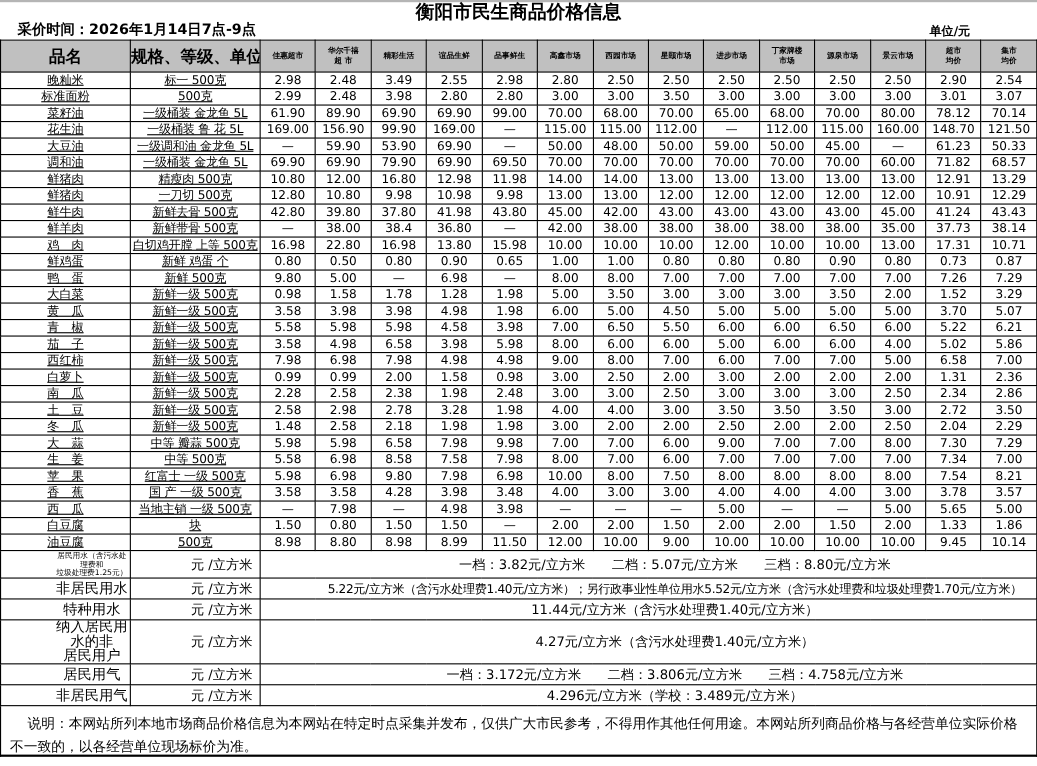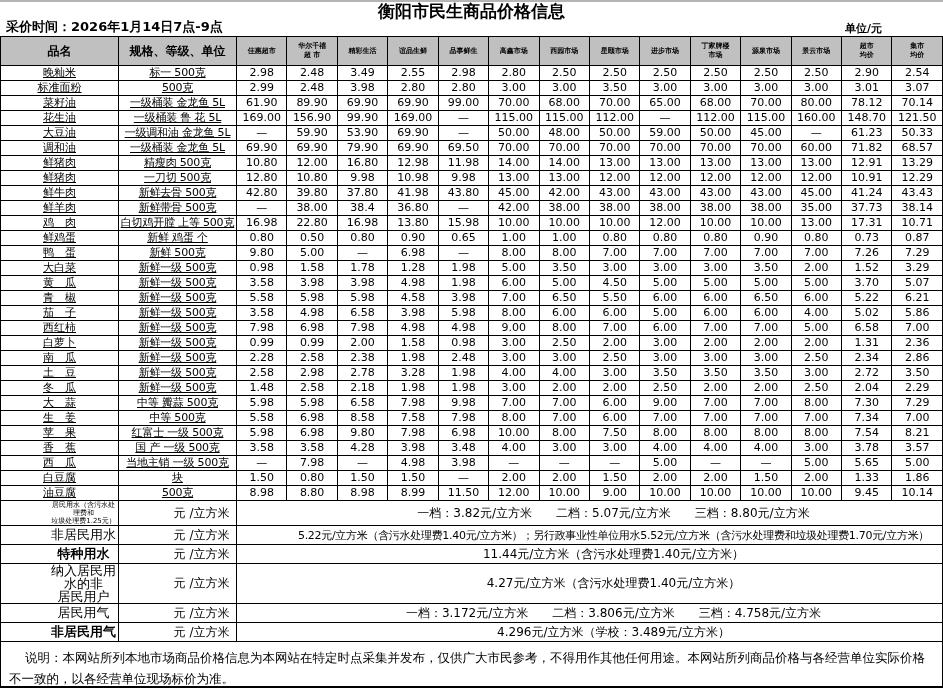--- a/index.html
+++ b/index.html
@@ -9,38 +9,38 @@
     overflow:hidden;
   }
   .page { width:943px; height:696px; border-top:2px solid #b5b5b5; box-sizing:border-box; }
   .title {
     text-align:center; font-weight:bold; font-size:17px; line-height:19px; height:19px;
   }
   .subhead {
     display:flex; justify-content:space-between; align-items:flex-end;
     height:15px; font-weight:bold;
   }
-  .subhead .time { font-size:13px; padding-left:6px; }
+  .subhead .time { font-size:13px; padding-left:16px; }
   .subhead .unit { font-size:11px; padding-right:61px; }
   table { border-collapse:collapse; table-layout:fixed; width:943px; }
   th, td {
     border:1px solid #000; text-align:center; vertical-align:middle;
     padding:0; overflow:hidden; white-space:nowrap;
   }
   thead th { background:#c0c0c0; height:28px; }
-  th.main { font-size:12px; font-weight:bold; }
+  th.main { font-size:15px; font-weight:bold; }
   th.market { font-size:7px; font-weight:bold; line-height:9px; white-space:pre-line; }
   tr.product td { height:14px; font-size:11px; line-height:14px; }
   td.pname, td.spec { text-decoration:underline;text-align:center; }
   td.spec { font-size:10px; letter-spacing:-0.2px; }
   tr.util td { height:17px; font-size:12px;padding-left:48px; }
   tr.util td.ulabel { font-size:13px; }
   tr.util td.ulabel.small { font-size:7px; line-height:8px; white-space:pre-line; }
   tr.util td.ulabel.twoline { white-space:pre-line; line-height:13px; }
-  tr.util td.ulabel.bold { font-weight:bold; }
+  tr.util td.ulabel.bold { font-weight:normal; }
   tr.util.tall td { height:27px; }
   tr.util td.uvalue.smallval { font-size:11px; letter-spacing:-0.3px; }
   .footer {
     border:1px solid #000; border-top:none; border-bottom:2px solid #000;
     height:46px; box-sizing:border-box;
     font-size:12.5px; line-height:21px; padding:5px 8px 0 8px;
     text-indent:16px; white-space:normal; word-break:break-all;
   }
 </style>
 </head>

